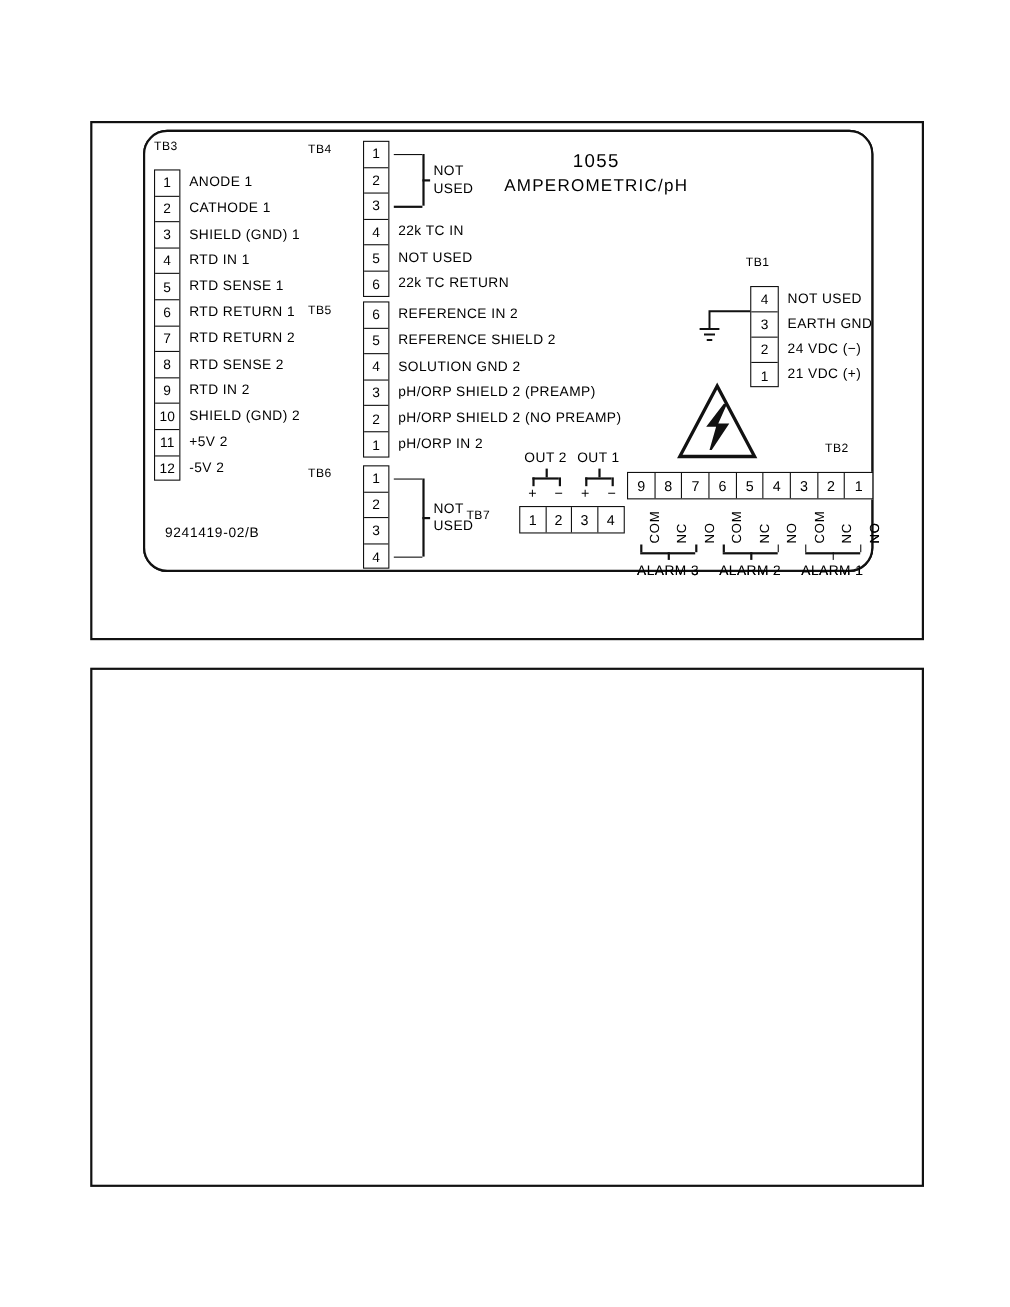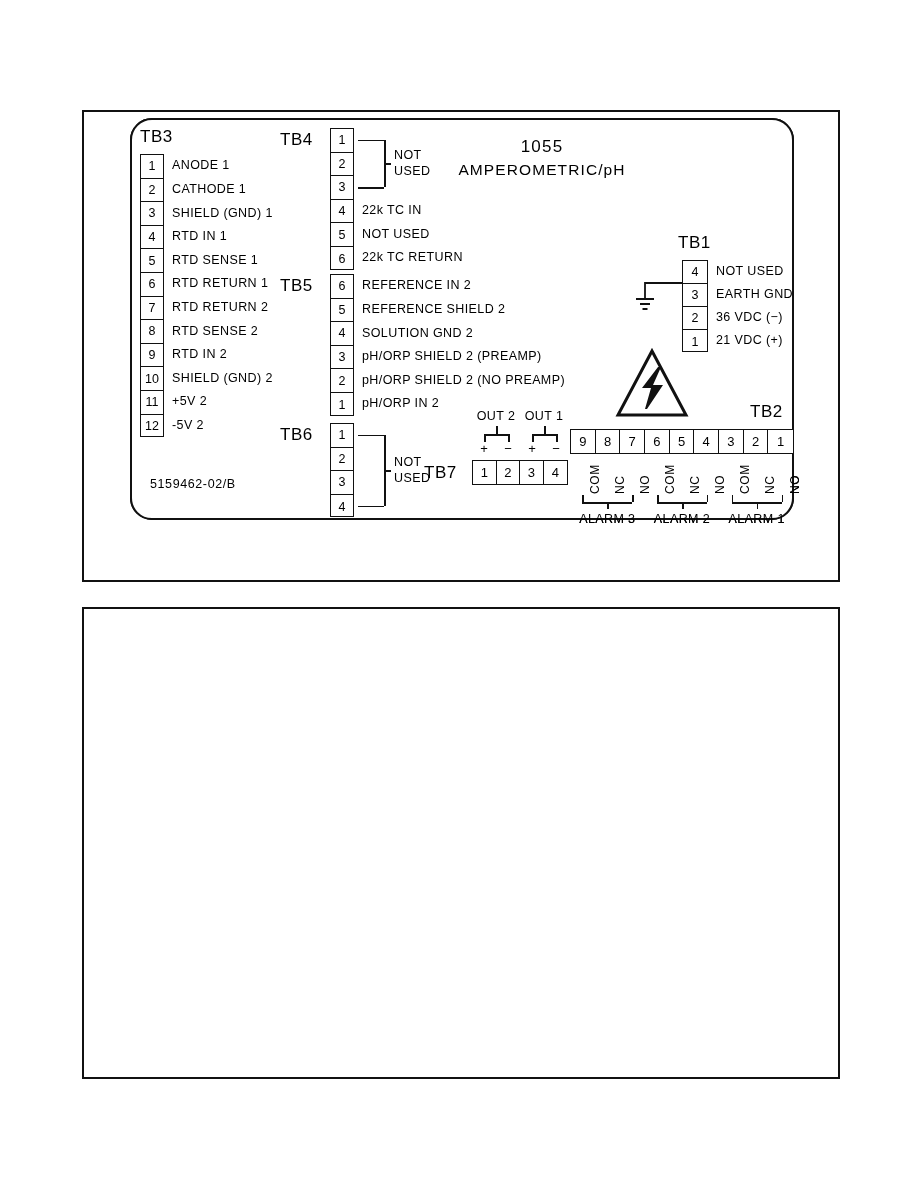--- a/index.html
+++ b/index.html
@@ -14,21 +14,21 @@
   .frame{position:absolute;border:2px solid #111;background:#fff;}
   #frame-top{left:82px;top:110px;width:754px;height:468px;}
   #frame-bottom{left:82px;top:607px;width:754px;height:468px;}
 
   
   .panel{position:absolute;border:2px solid #111;border-radius:22px;background:#fff;}
 
   
   .t{position:absolute;white-space:nowrap;line-height:1;}
   .lbl{font-size:12.5px;letter-spacing:.4px;}
-  .tbname{font-size:17px;letter-spacing:.5px;}
+  .tbname{font-size:11px;letter-spacing:.5px;}
   .title{font-size:17px;letter-spacing:1.2px;}
   .subtitle{font-size:15.5px;letter-spacing:1.1px;}
   .dwg{font-size:12.5px;letter-spacing:.6px;}
   .sign{font-size:13px;}
 
   
   .vstrip{position:absolute;border:1.6px solid #111;box-sizing:border-box;background:#fff;}
   .vcell{position:absolute;left:0;width:100%;box-sizing:border-box;
          border-bottom:1.4px solid #111;display:flex;align-items:center;justify-content:center;
          font-size:12.5px;}
@@ -281,21 +281,21 @@
         </div>
         <div class="ln" style="left: 226px; top: 314.8px; width: 26px; height: 1.6px;"></div>
         <div class="ln" style="left: 226px; top: 385.6px; width: 26px; height: 1.6px;"></div>
         <div class="ln" style="left: 252px; top: 314.8px; width: 1.6px; height: 70.8px;"></div>
         <div class="ln" style="left: 252px; top: 350.2px; width: 7px; height: 1.6px;"></div>
         <div class="t lbl" style="left: 262px; top: 336.2px;">NOT</div>
         <div class="t lbl" style="left: 262px; top: 352.2px;">USED</div>
         <div class="t tbname" style="left: 546px; top: 114px;">TB1</div>
         <div class="t lbl" style="left: 584px; top: 145px;">NOT USED</div>
         <div class="t lbl" style="left: 584px; top: 168px;">EARTH GND</div>
-        <div class="t lbl" style="left: 584px; top: 191px;">36 VDC (−)</div>
+        <div class="t lbl" style="left: 584px; top: 191px;">24 VDC (−)</div>
         <div class="t lbl" style="left: 584px; top: 214px;">21 VDC (+)</div>
         <div class="vstrip" style="left: 550px; top: 140px; width: 26px; height: 92px;">
           <div class="vcell" style="top: 0px; height: 23px;">4</div>
           <div class="vcell" style="top: 23px; height: 23px;">3</div>
           <div class="vcell" style="top: 46px; height: 23px;">2</div>
           <div class="vcell" style="top: 69px; height: 23px;">1</div>
         </div>
         <svg width="58" height="42" style="position: absolute; left: 503px; top: 157px;">
           <path d="M47 6 H10 V22 M1 22 H19 M5 27 H15 M7.5 32 H12.5" stroke="#111" stroke-width="1.8" fill="none"></path>
         </svg>
@@ -353,16 +353,16 @@
         <div class="ln" style="left: 352px; top: 314px; width: 24px; height: 1.6px;"></div>
         <div class="ln" style="left: 352px; top: 314px; width: 1.6px; height: 8px;"></div>
         <div class="ln" style="left: 376px; top: 314px; width: 1.6px; height: 8px;"></div>
         <div class="ln" style="left: 364px; top: 306px; width: 1.6px; height: 8px;"></div>
         <div class="t lbl" style="left: 364px; top: 290px; transform: translateX(-50%);">OUT 2</div>
         <div class="ln" style="left: 400px; top: 314px; width: 24px; height: 1.6px;"></div>
         <div class="ln" style="left: 400px; top: 314px; width: 1.6px; height: 8px;"></div>
         <div class="ln" style="left: 424px; top: 314px; width: 1.6px; height: 8px;"></div>
         <div class="ln" style="left: 412px; top: 306px; width: 1.6px; height: 8px;"></div>
         <div class="t lbl" style="left: 412px; top: 290px; transform: translateX(-50%);">OUT 1</div>
-        <div class="t dwg" style="left: 18px; top: 358px;">5159462-02/B</div>
+        <div class="t dwg" style="left: 18px; top: 358px;">9241419-02/B</div>
       </div>
     </div>
 </div>
 
 </body></html>

